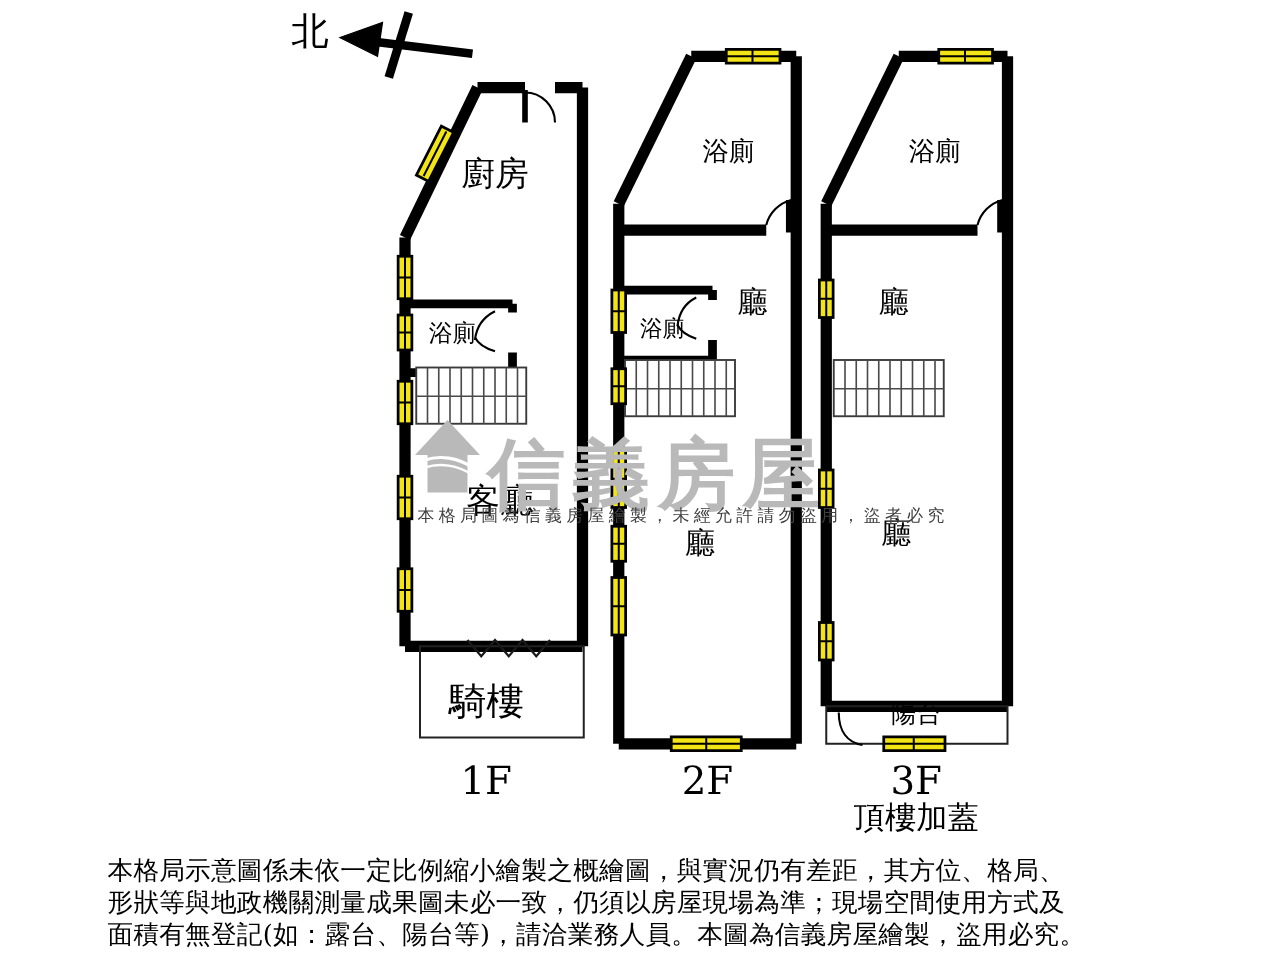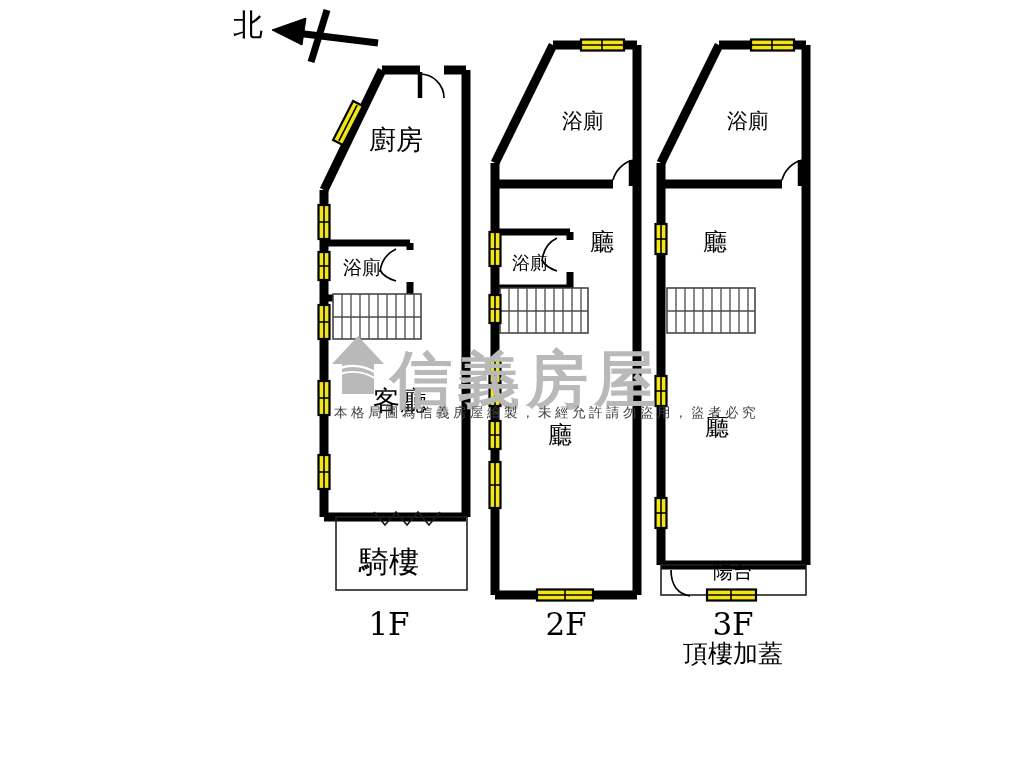--- a/index.html
+++ b/index.html
@@ -333,14 +333,17 @@
   <div id="watermark">
     <svg id="wm-logo" viewBox="0 0 56 62">
       <path d="M28 2 L54 30 L44 30 L44 60 L12 60 L12 30 L2 30 Z" fill="#b9b9b9"></path>
       <path d="M10 34 C22 30 36 32 48 40" stroke="#ffffff" stroke-width="2.5" fill="none"></path>
       <path d="M10 40 C22 36 36 38 48 46" stroke="#ffffff" stroke-width="2" fill="none"></path>
     </svg>
     <div id="wm-text">信義房屋</div>
     <div id="wm-small">本格局圖為信義房屋繪製，未經允許請勿盜用，盜者必究</div>
   </div>
 
+  <div id="disclaimer">本格局示意圖係未依一定比例縮小繪製之概繪圖，與實況仍有差距，其方位、格局、
+形狀等與地政機關測量成果圖未必一致，仍須以房屋現場為準；現場空間使用方式及
+面積有無登記(如：露台、陽台等)，請洽業務人員。本圖為信義房屋繪製，盜用必究。</div>
 
 </div>
 
 </body></html>

